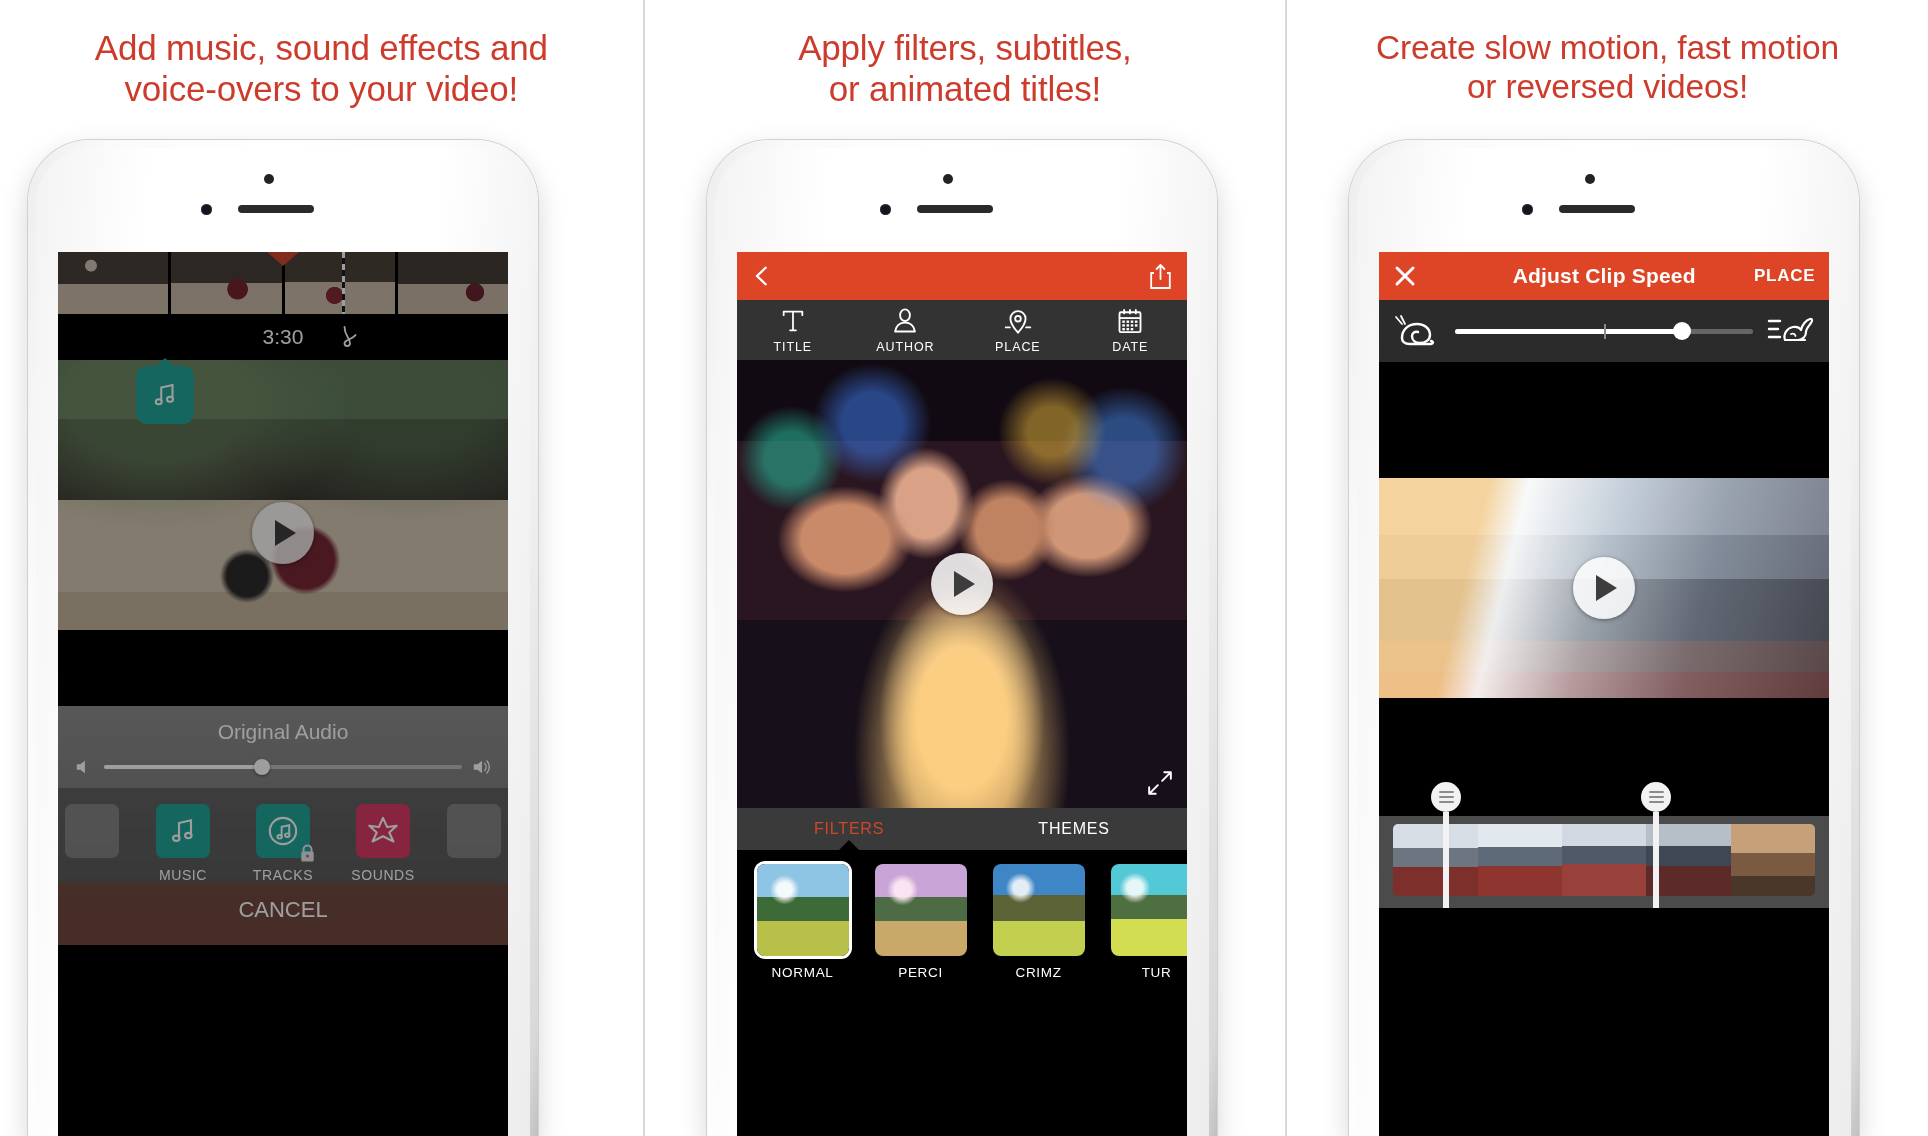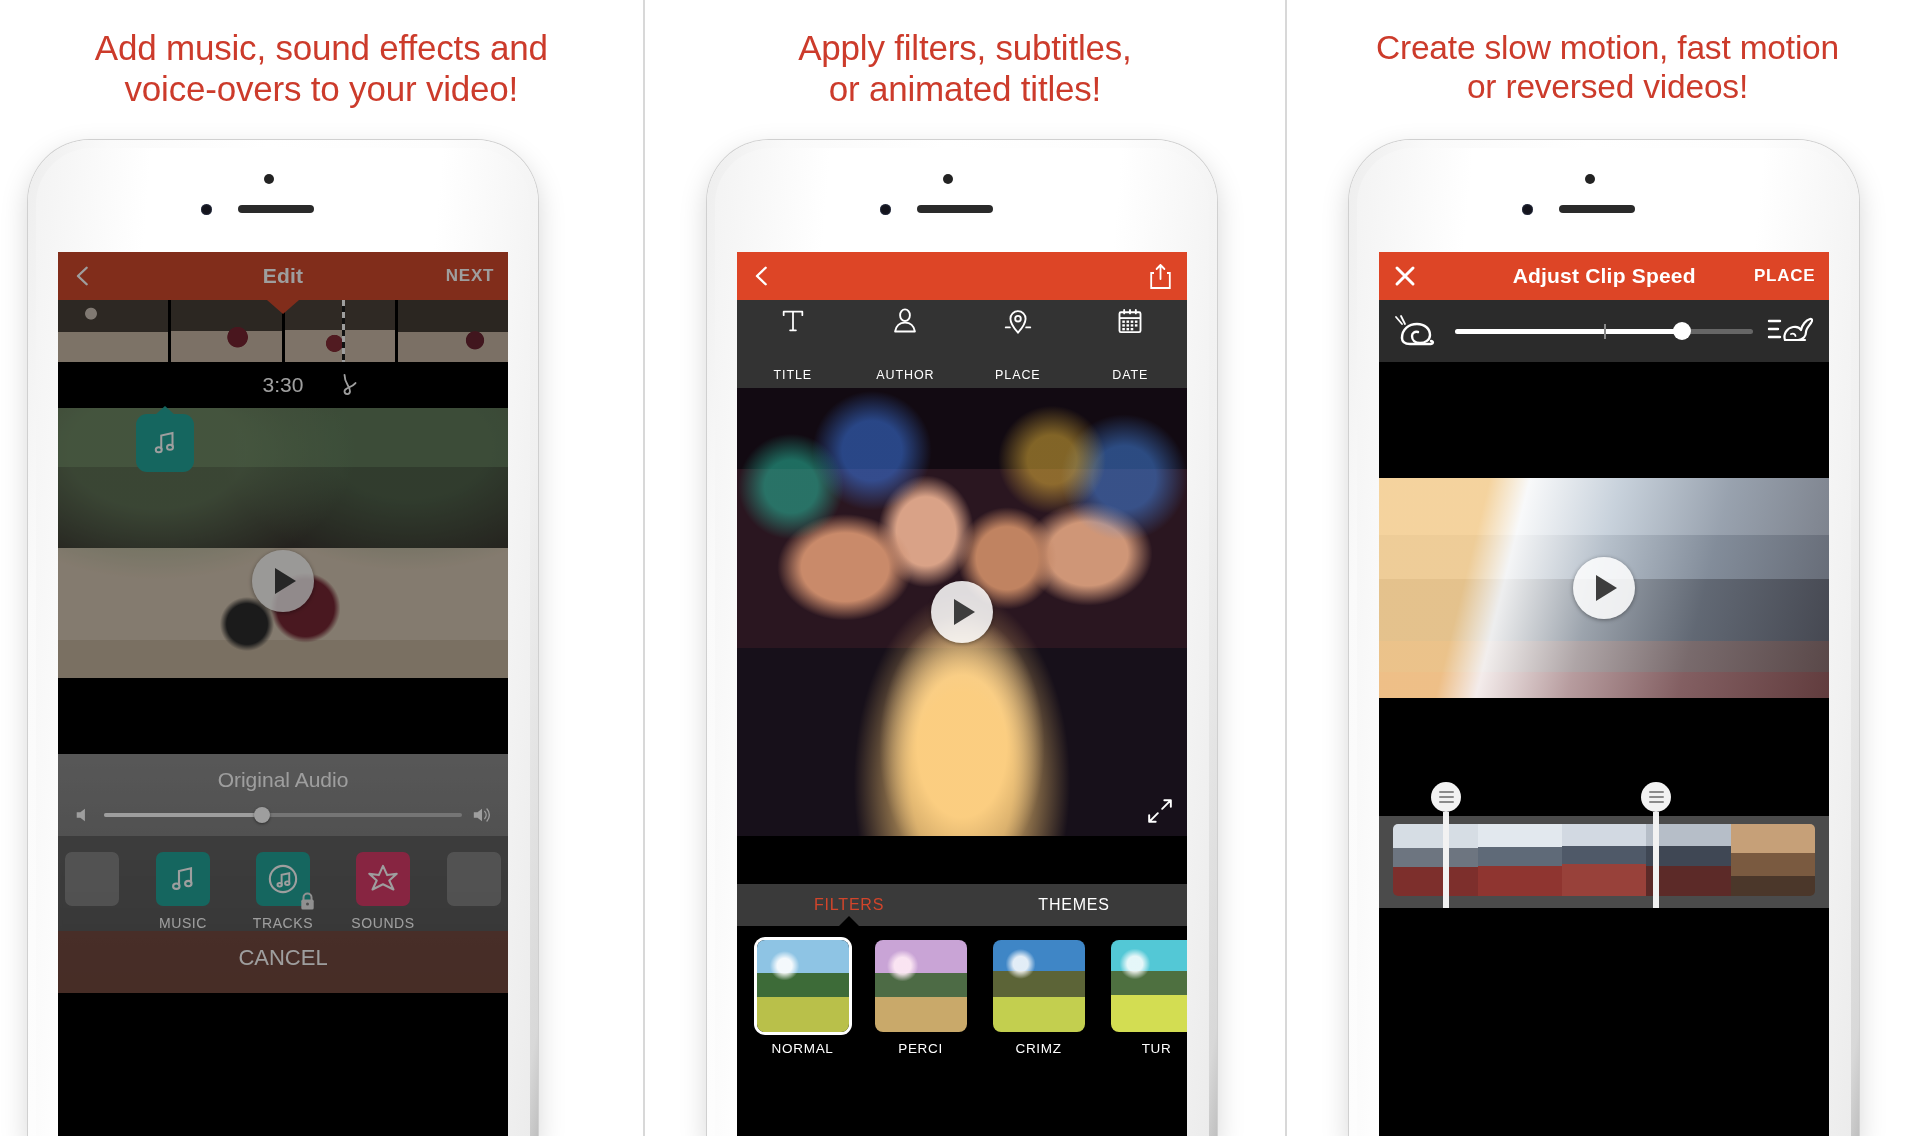--- a/index.html
+++ b/index.html
@@ -195,27 +195,27 @@
     background: rgba(120,55,40,.72);
     color: #fff; text-align:center; font-size: 22px;
     padding: 14px 0 22px;
   }
 
   
   .style-tabs {
     display:flex; background: #333333; padding: 7px 0 6px;
   }
   .style-tab { flex: 1 1 0; display:flex; flex-direction:column; align-items:center; gap: 5px; color:#fff; }
-  .style-tab .lbl { font-size: 12.5px; letter-spacing: .9px; margin-top: 28px; }
+  .style-tab .lbl { font-size: 12.5px; letter-spacing: .9px; }
   .style-ic { width: 28px; height: 28px; display:block; }
 
   .party { position: relative; background: #0a0609; }
   .expand-ic { position:absolute; right: 14px; bottom: 12px; width: 26px; height: 26px; }
 
-  .ft-tabs { position: relative; display:flex; background:#3a3a3a; height: 42px; margin-top: 48px; }
+  .ft-tabs { position: relative; display:flex; background:#3a3a3a; height: 42px; }
   .ft-tab { flex: 1 1 0; display:flex; align-items:center; justify-content:center;
             font-size: 16px; letter-spacing: .8px; color:#fff; }
   .ft-tab.active { color: #d1452b; }
   .ft-caret { position:absolute; bottom: -1px; left: 25%; transform: translateX(-50%);
               width:0;height:0;border-left:11px solid transparent;border-right:11px solid transparent;border-bottom:11px solid #000; }
   .filters-row { display:flex; gap: 22px; padding: 14px 18px 8px; background:#000; }
   .filter-item { flex: 0 0 auto; width: 96px; display:flex; flex-direction:column; align-items:center; }
   .filter-thumb { width: 92px; height: 92px; border-radius: 8px; background-size: cover; background-position:center; }
   .filter-item.selected .filter-thumb { box-shadow: 0 0 0 3px #fff; }
   .filter-name { margin-top: 9px; color:#fff; font-size: 13.5px; letter-spacing:.7px; }
@@ -254,27 +254,20 @@
 
     <div class="phone p1">
       <div class="phone-inner">
         <div class="sensor" style="left:228px;top:26px"></div>
         <div class="camera" style="left:165px;top:56px"></div>
         <div class="speaker" style="left:202px;top:57px;width:76px"></div>
 
         <div class="screen">
           <div class="dim">
 
-            <div class="navbar">
-              <svg class="chev-back" viewBox="0 0 24 24">
-                <path d="M16 3 L6.5 12 L16 21" fill="none" stroke="#fff" stroke-width="2.6" stroke-linecap="round" stroke-linejoin="round"></path>
-              </svg>
-              <div class="nav-title">Edit</div>
-              <div class="nav-btn">NEXT</div>
-            </div>
 
             <div class="timeline-strip">
               <div class="nav-notch"></div>
               <div class="tl-frame" style="background:
                   radial-gradient(circle at 30% 22%, #cfc3b6 0 6%, transparent 7%),
                   linear-gradient(#4a4138 0 52%, #cbb9a4 52% 100%)"></div>
               <div class="tl-sep"></div>
               <div class="tl-frame" style="background:
                   radial-gradient(circle at 60% 60%, #7d2230 0 13%, transparent 14%),
                   linear-gradient(#473e36 0 50%, #c9b6a2 50% 100%)"></div>

